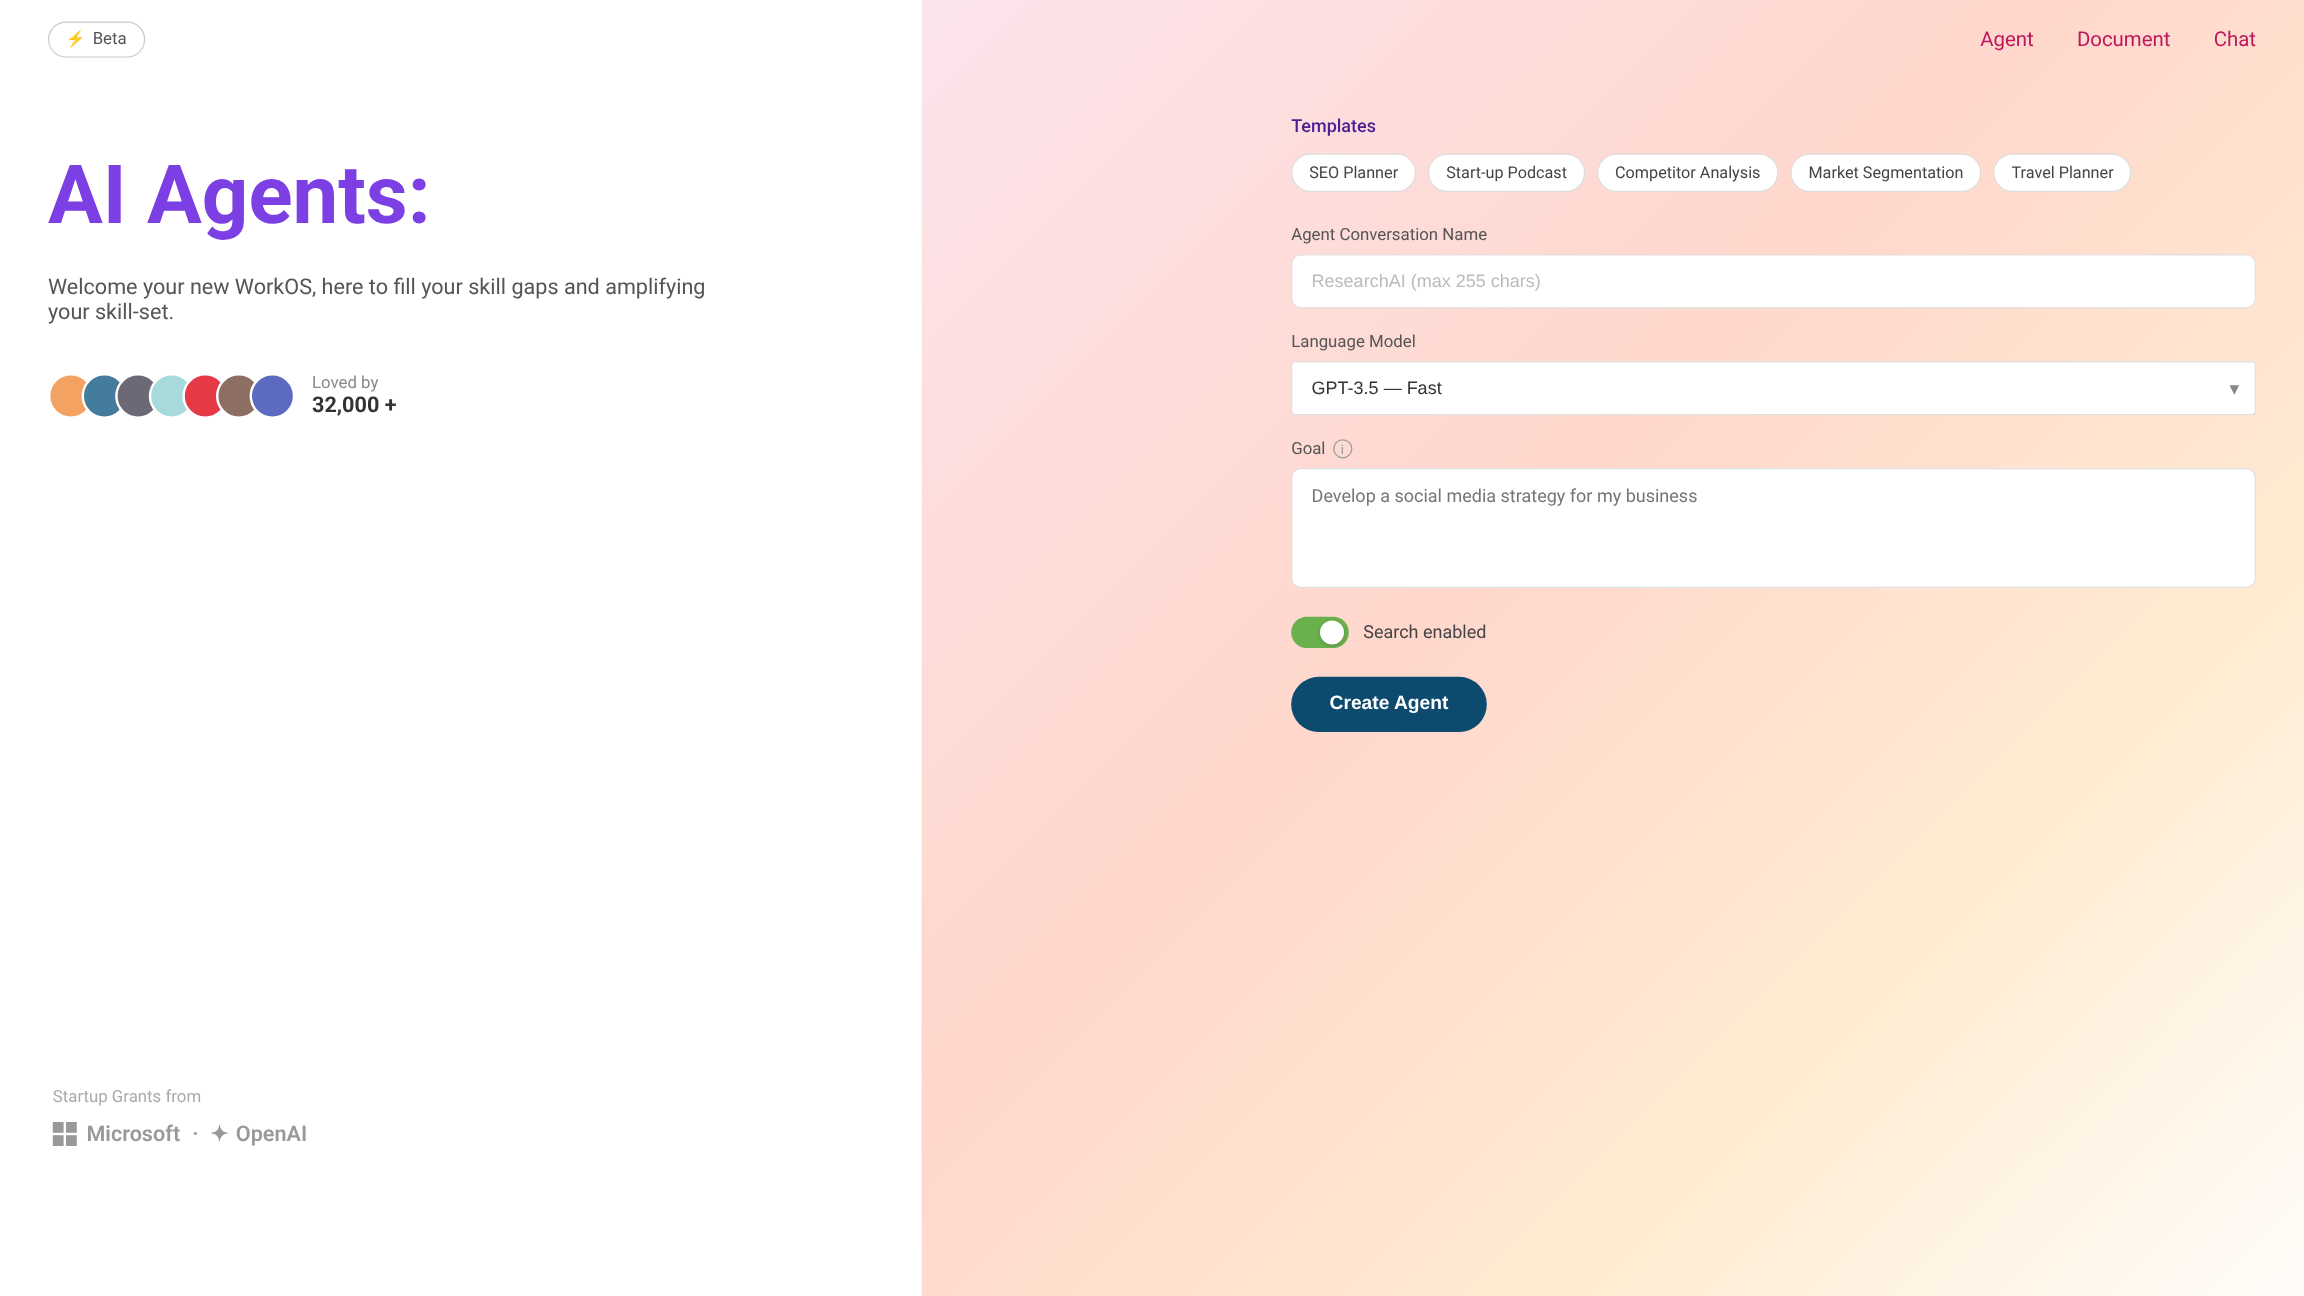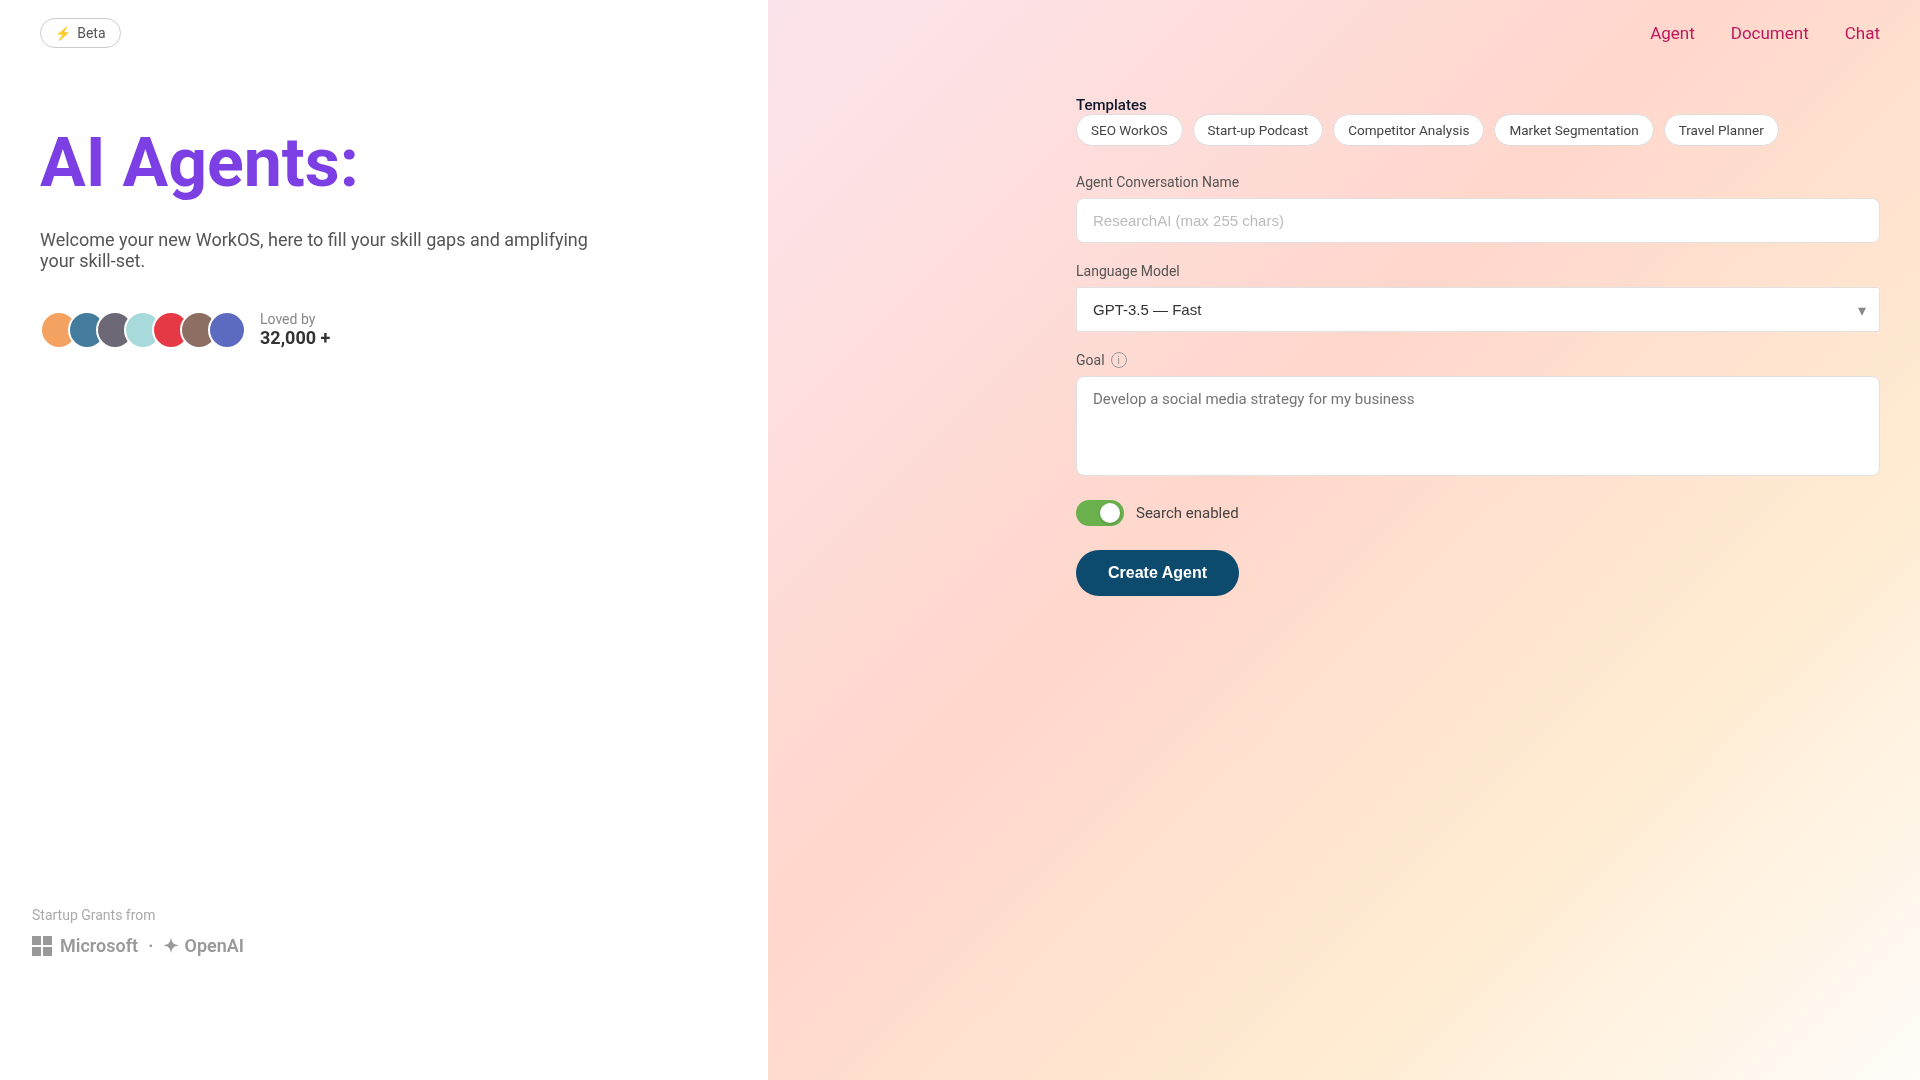--- a/index.html
+++ b/index.html
@@ -121,21 +121,21 @@
     .avatar.av5 { background: #e63946; }
     .avatar.av6 { background: #8d6e63; }
     .avatar.av7 { background: #5c6bc0; }
     .loved-text .label { font-size: 14px; color: #888; }
     .loved-text .count { font-size: 18px; font-weight: 700; color: #333; text-align: center; }
 
     
     .grants {
       position: absolute;
       bottom: 120px;
-      left: 32px;
+      left: 44px;
     }
     .grants-label {
       font-size: 14px;
       color: #aaa;
       margin-bottom: 12px;
     }
     .grants-logos {
       display: flex;
       align-items: center;
       gap: 10px;
@@ -179,22 +179,23 @@
     
     .panel {
       flex: 0 0 45%;
       padding: 30px 40px 40px 20px;
       position: relative;
     }
 
     
     .templates-label {
       font-size: 15px;
-      color: #0f172a;
+      color: #4c1d95;
       font-weight: 500;
+      margin-bottom: 14px;
     }
     .templates-row {
       display: flex;
       gap: 10px;
       flex-wrap: wrap;
       margin-bottom: 28px;
     }
     .template-chip {
       padding: 7px 14px;
       border-radius: 20px;
@@ -398,21 +399,21 @@
         </div>
       </div>
     </div>
   </div>
 
   <div class="panel">
 
     
     <div class="templates-label">Templates</div>
     <div class="templates-row">
-      <div class="template-chip">SEO WorkOS</div>
+      <div class="template-chip">SEO Planner</div>
       <div class="template-chip">Start-up Podcast</div>
       <div class="template-chip">Competitor Analysis</div>
       <div class="template-chip">Market Segmentation</div>
       <div class="template-chip">Travel Planner</div>
     </div>
 
     
     <div class="form-section">
       <div class="form-label">Agent Conversation Name</div>
       <input class="form-input" type="text" placeholder="ResearchAI (max 255 chars)" style="">

